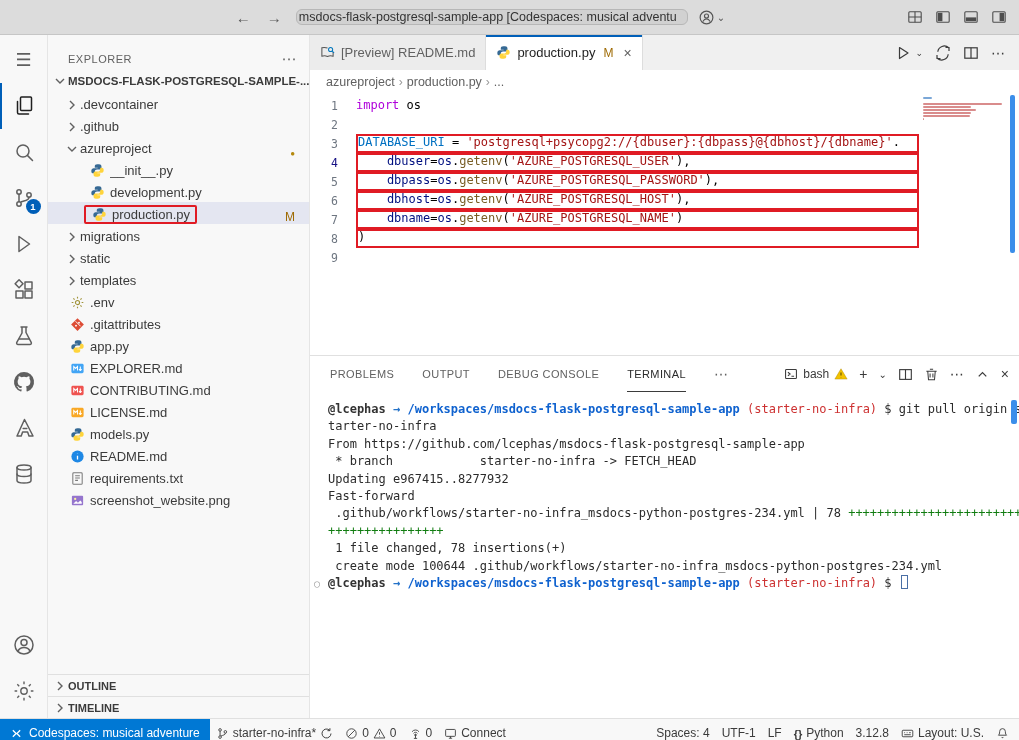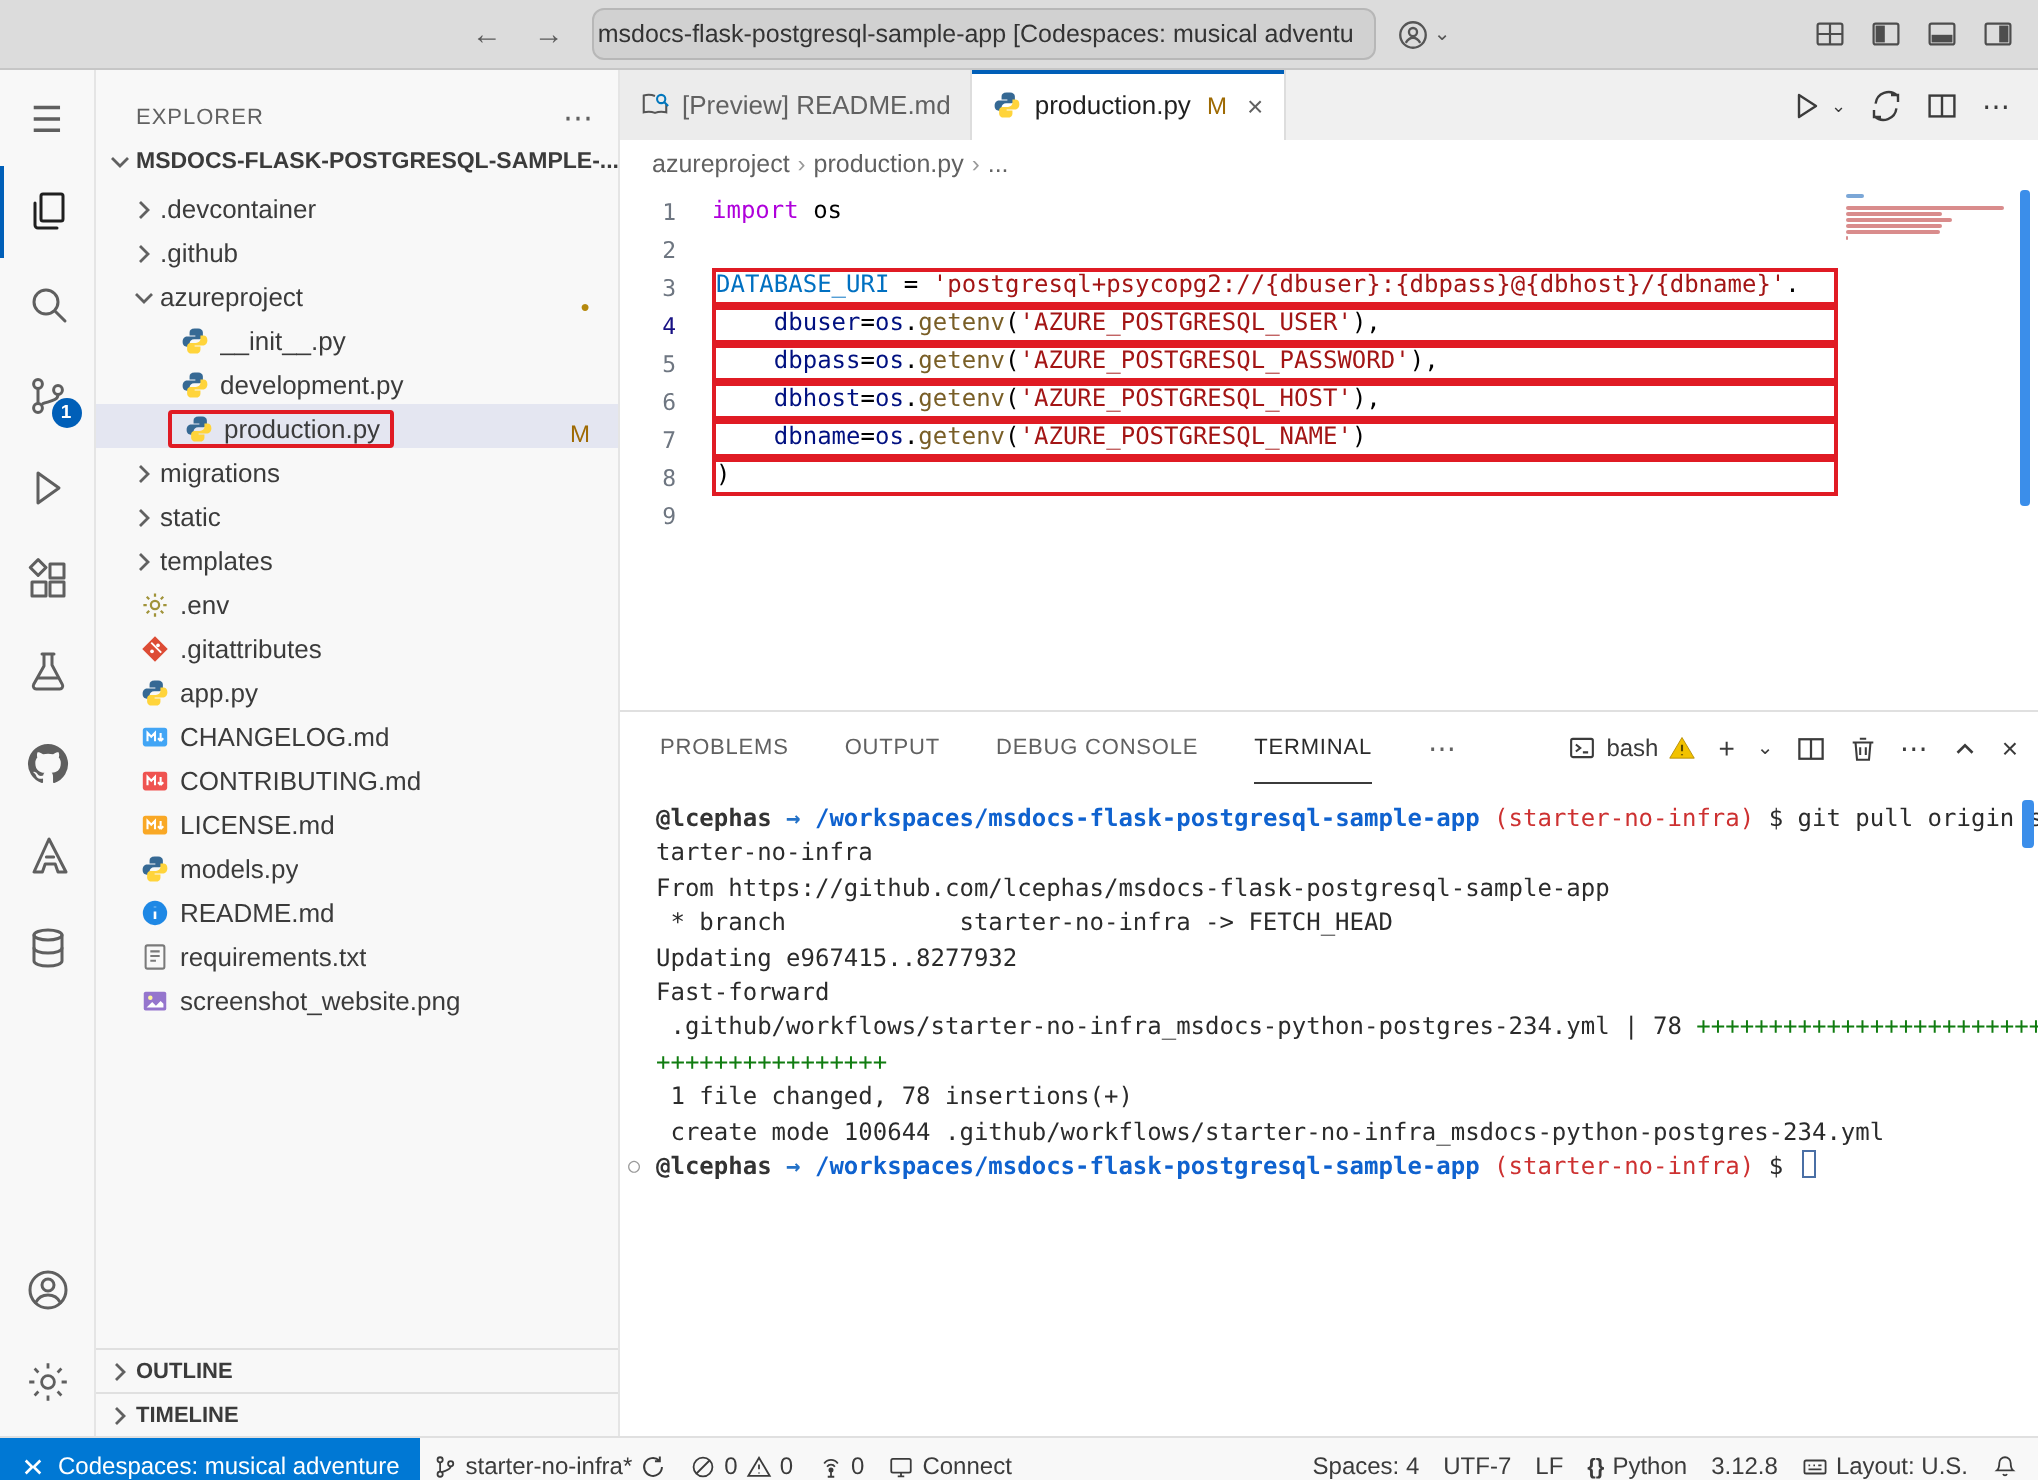--- a/index.html
+++ b/index.html
@@ -13,21 +13,21 @@
   body{font-family:"Liberation Sans",sans-serif;background:#fff;color:#3b3b3b;font-size:13px}
   .icon{display:inline-flex;align-items:center;justify-content:center;line-height:1}
   .icon svg{display:block}
 
   .app{width:1019px;height:740px;display:flex;flex-direction:column;position:relative}
 
   
   .titlebar{flex:0 0 35px;background:#dcdcdc;border-bottom:1px solid #c6c6c6;display:flex;align-items:center}
   .tb-left{flex:1;display:flex;justify-content:flex-end;align-items:center;gap:16px;padding-right:14px;color:#5a5a5a;font-size:15px}
   .tb-nav{cursor:pointer}
-  .tb-center{width:392px;height:26px;background:#d1d1d1;border:1px solid #b7b7b7;border-radius:6px;display:flex;align-items:center;justify-content:center;gap:8px;font-size:12.5px;color:#333;padding:0 8px;white-space:nowrap;overflow:hidden;cursor:pointer}
+  .tb-center{width:392px;height:16px;background:#d1d1d1;border:1px solid #b7b7b7;border-radius:6px;display:flex;align-items:center;justify-content:center;gap:8px;font-size:12.5px;color:#333;padding:0 8px;white-space:nowrap;overflow:hidden;cursor:pointer}
   .tb-mid{display:flex;align-items:center;gap:2px;margin-left:10px;color:#555;cursor:pointer}
   .tb-mid .chevsm{font-size:10px;color:#555}
   .tb-right{flex:1;display:flex;justify-content:flex-end;align-items:center;gap:12px;padding-right:12px;color:#4d4d4d}
   .tb-right .icon{cursor:pointer}
   .tb-right svg{width:16px;height:16px}
 
   
   .main{flex:1;display:flex;min-height:0}
 
   
@@ -439,21 +439,21 @@
           </div>
           <div class="tree-row" style="padding-left: 16px;">
             <span class="tree-inner">
               <span class="chev-spacer"></span>
               <span class="icon fi">
                 <svg viewBox="0 0 16 16">
                   <rect x="1.5" y="3" width="13" height="10" rx="1.5" fill="#42a5f5"></rect>
                   <path d="M4 10.2V5.8l2 2.1 2-2.1v4.4M11 5.8v4.4M11 10.2L9.6 8.7M11 10.2l1.4-1.5" stroke="#fff" stroke-width="1.1" fill="none"></path>
                 </svg>
               </span>
-              <span class="tree-label">CHANGELOG.md</span>
+              <span class="tree-label">EXPLORER.md</span>
             </span>
           </div>
           <div class="tree-row" style="padding-left: 16px;">
             <span class="tree-inner">
               <span class="chev-spacer"></span>
               <span class="icon fi">
                 <svg viewBox="0 0 16 16">
                   <rect x="1.5" y="3" width="13" height="10" rx="1.5" fill="#ef5350"></rect>
                   <path d="M4 10.2V5.8l2 2.1 2-2.1v4.4M11 5.8v4.4M11 10.2L9.6 8.7M11 10.2l1.4-1.5" stroke="#fff" stroke-width="1.1" fill="none"></path>
                 </svg>
@@ -776,21 +776,21 @@
             <path d="M6 13.8h4M8 11.5v2.3"></path>
           </svg>
         </span>
       <span>Connect</span>
     </div>
     <div class="sb-right">
       <div class="sb-item">
           <span>Spaces: 4</span>
         </div>
       <div class="sb-item">
-          <span>UTF-7</span>
+          <span>UTF-1</span>
         </div>
       <div class="sb-item">
           <span>LF</span>
         </div>
       <div class="sb-item">
         <span class="braces">{}</span>
         <span>Python</span>
       </div>
       <div class="sb-item">
           <span>3.12.8</span>

